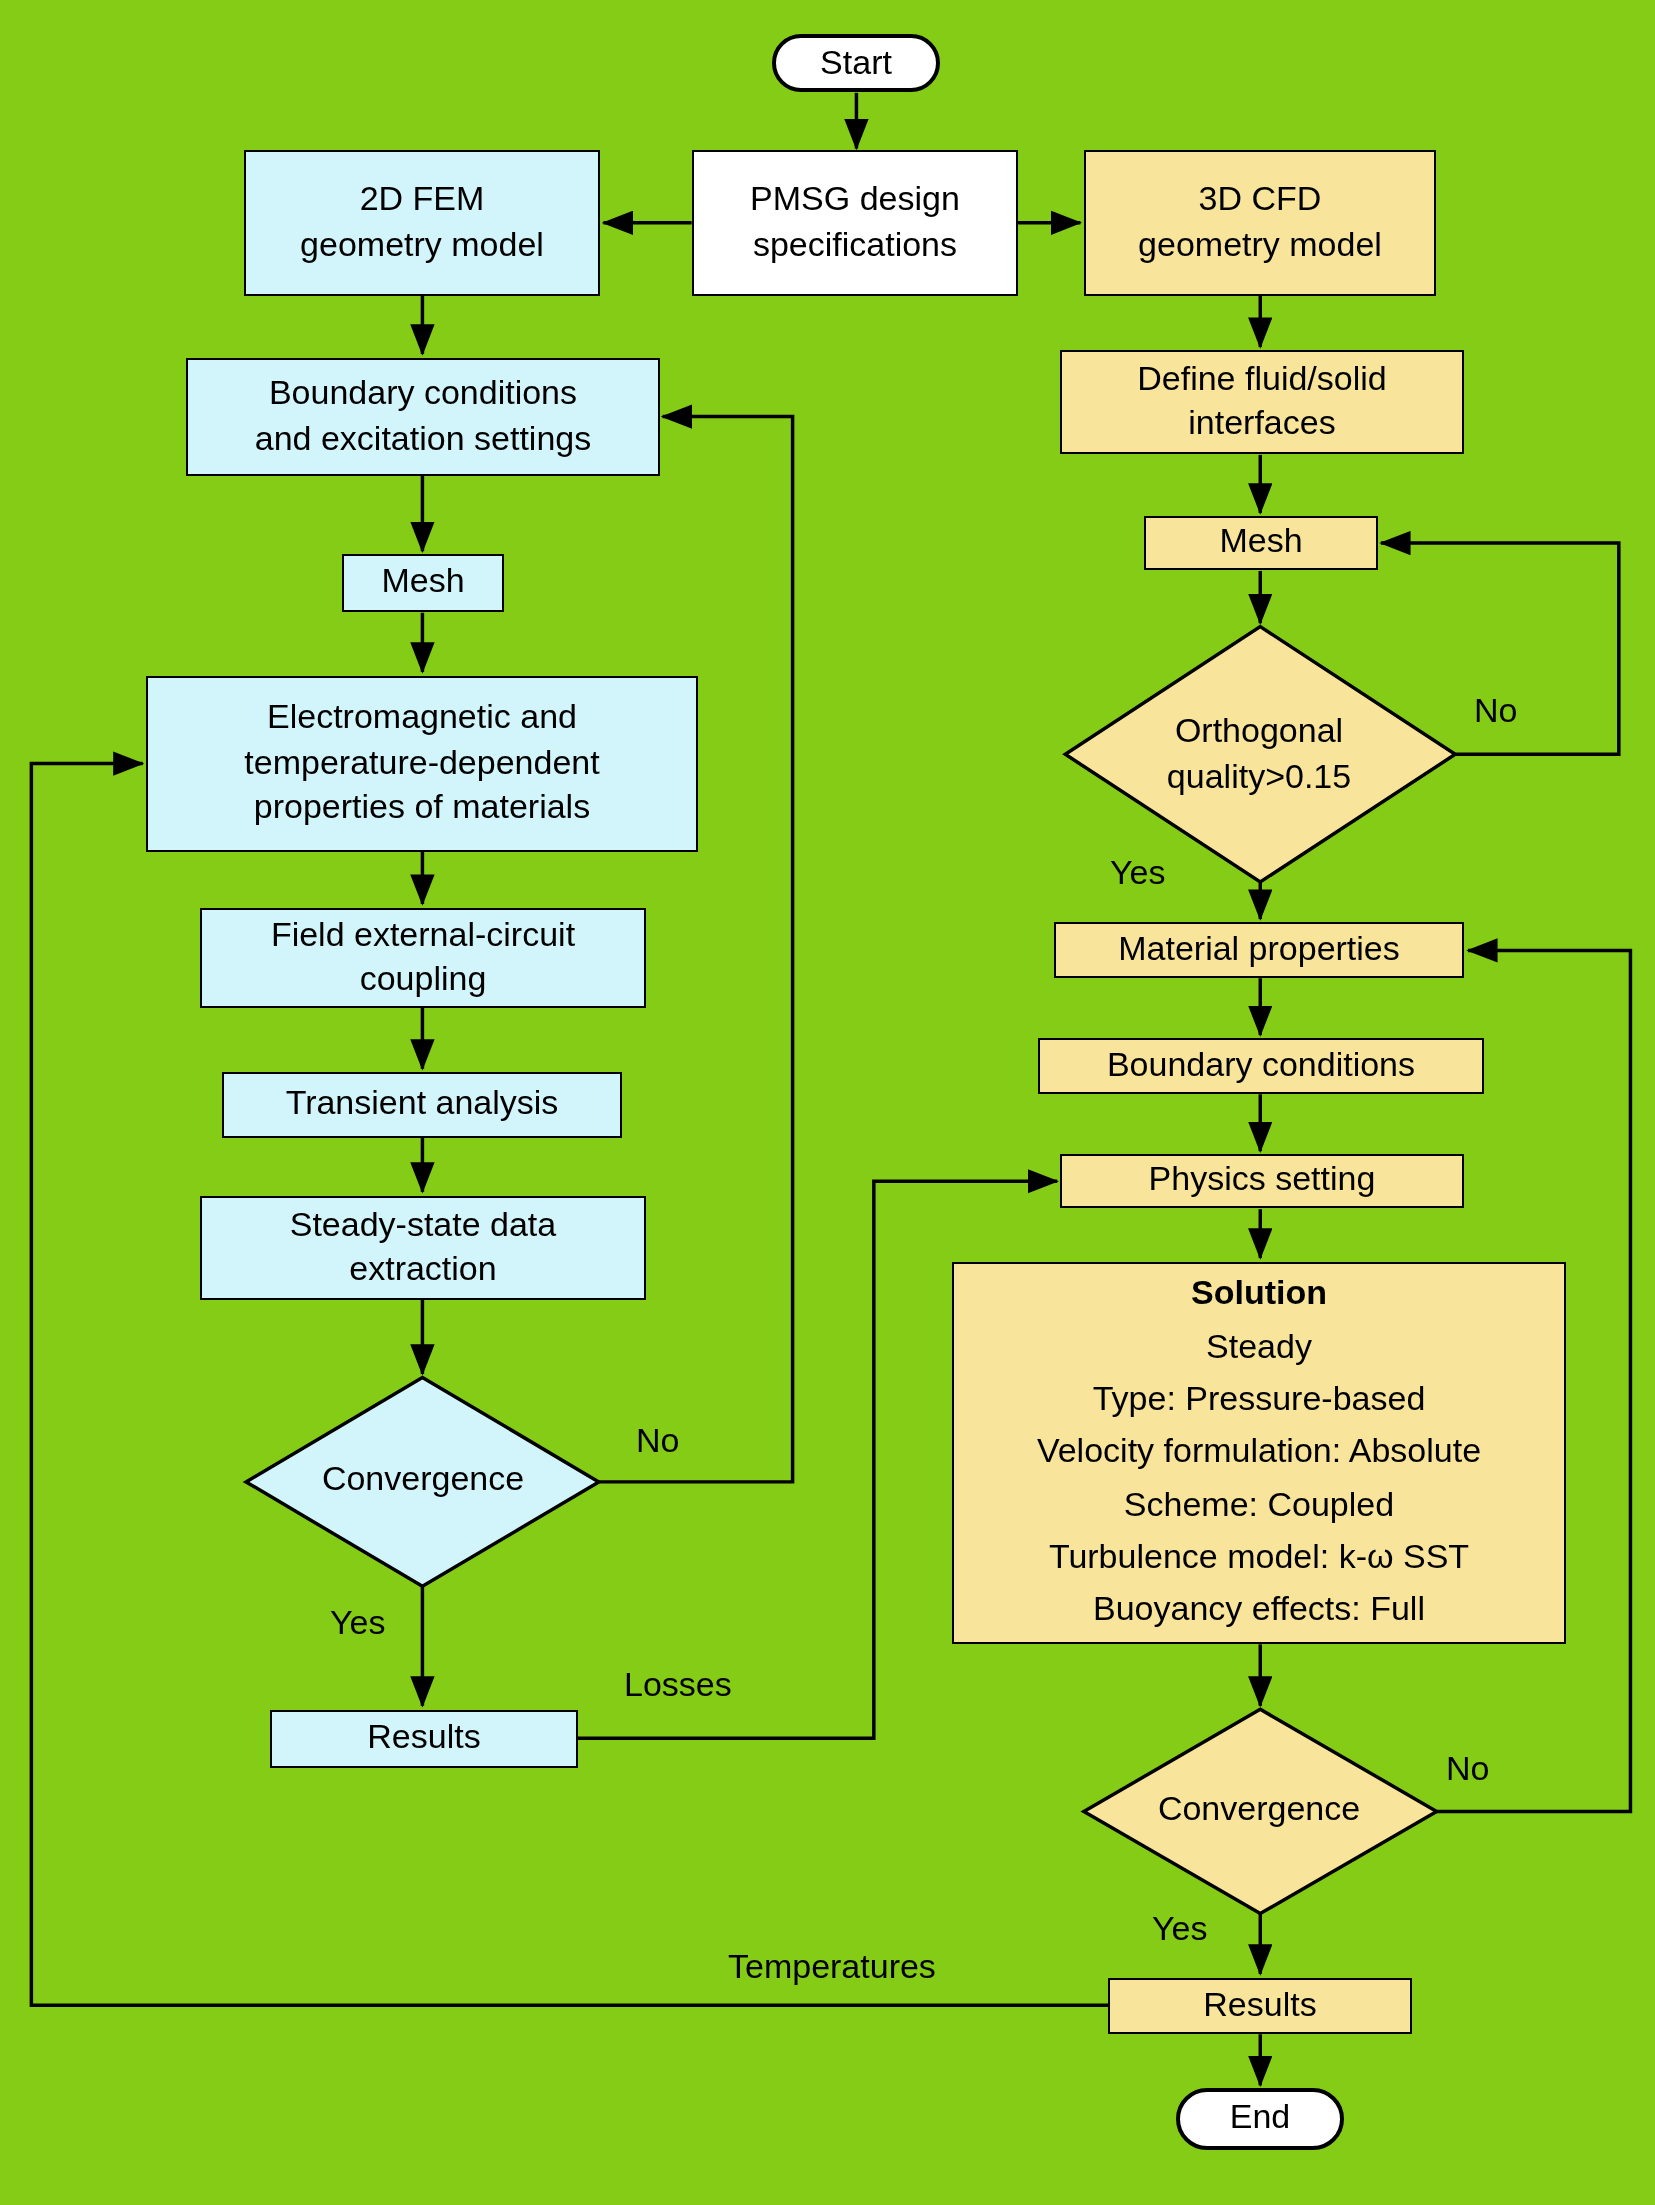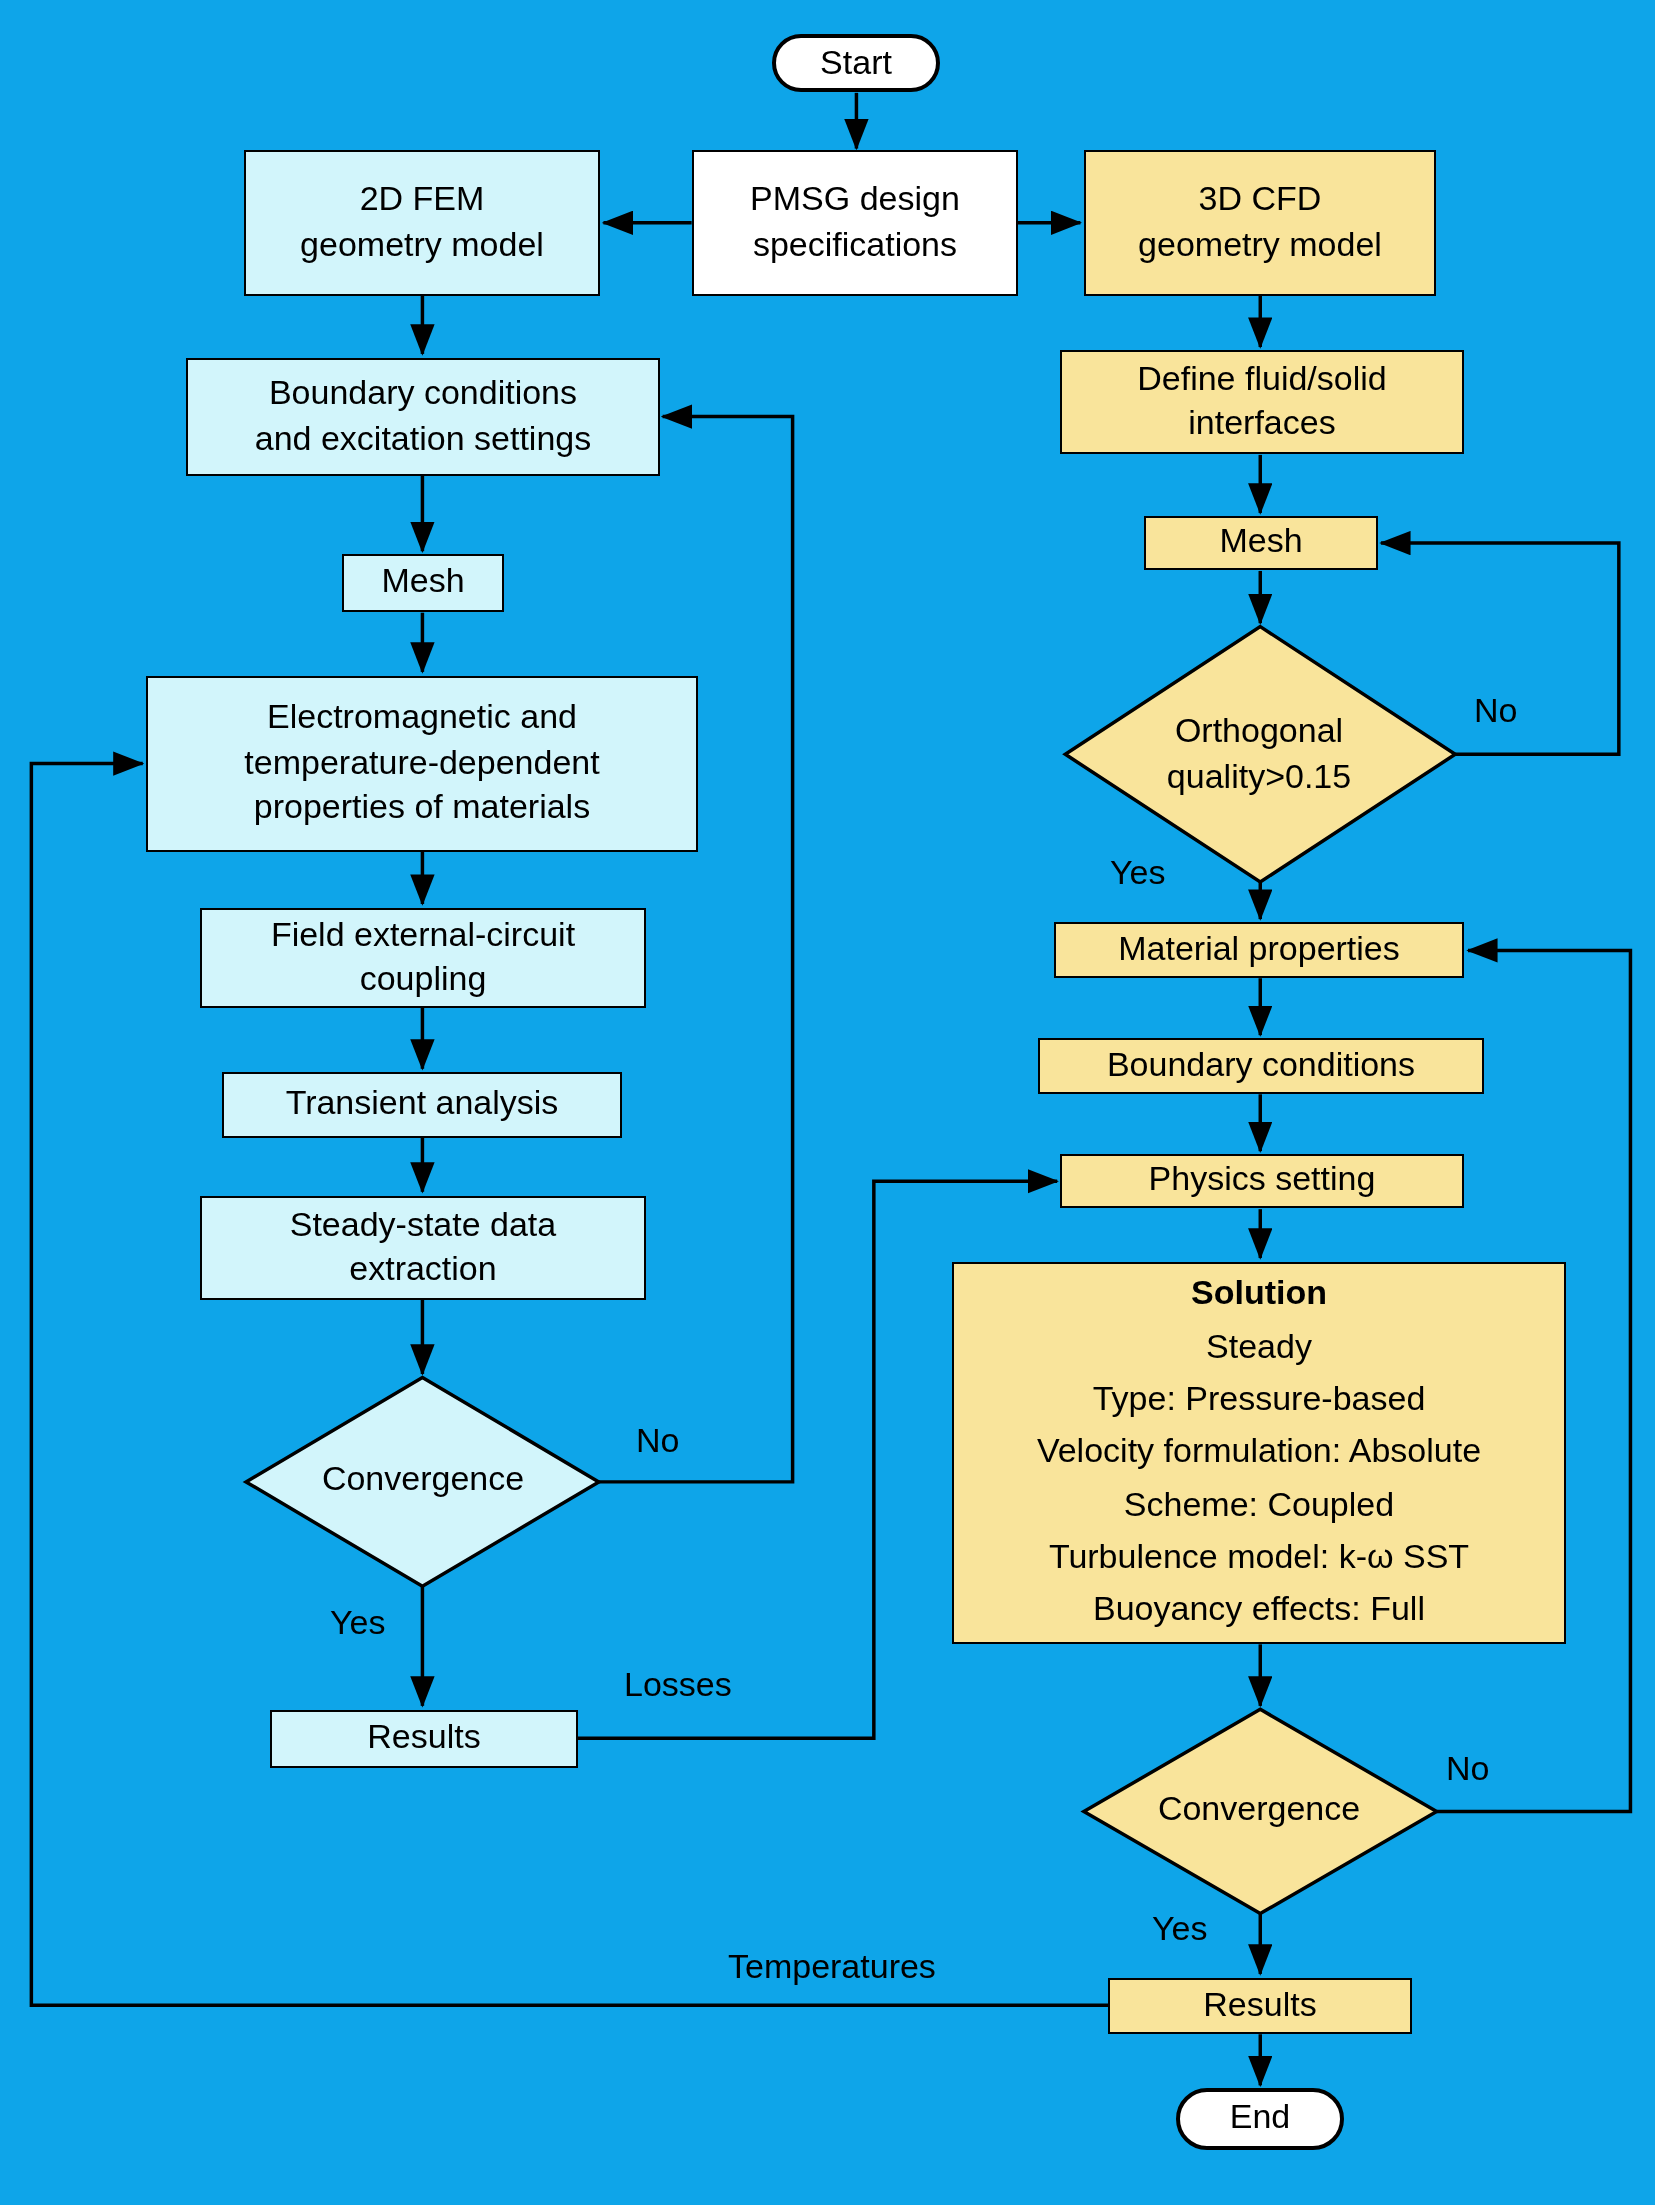--- a/index.html
+++ b/index.html
@@ -5,21 +5,21 @@
   :root{
     --c-fem_fill:#d2f5fb;
     --c-cfd_fill:#f9e49b;
     --c-plain_fill:#ffffff;
     --c-line:#000000;
   }
   html,body{margin:0;padding:0;background:#ffffff;}
   .viewport{
     position:relative;
     width:1656px;height:2205px;
-    background:#0ea5e9;
+    background:#84cc16;
     overflow:hidden;
   }
   .stage{
     position:absolute;left:0;top:0;
     width:828px;height:1103px;
     transform:scale(2);
     transform-origin:0 0;
     font-family:"Liberation Sans", sans-serif;
     color:#000;
   }

